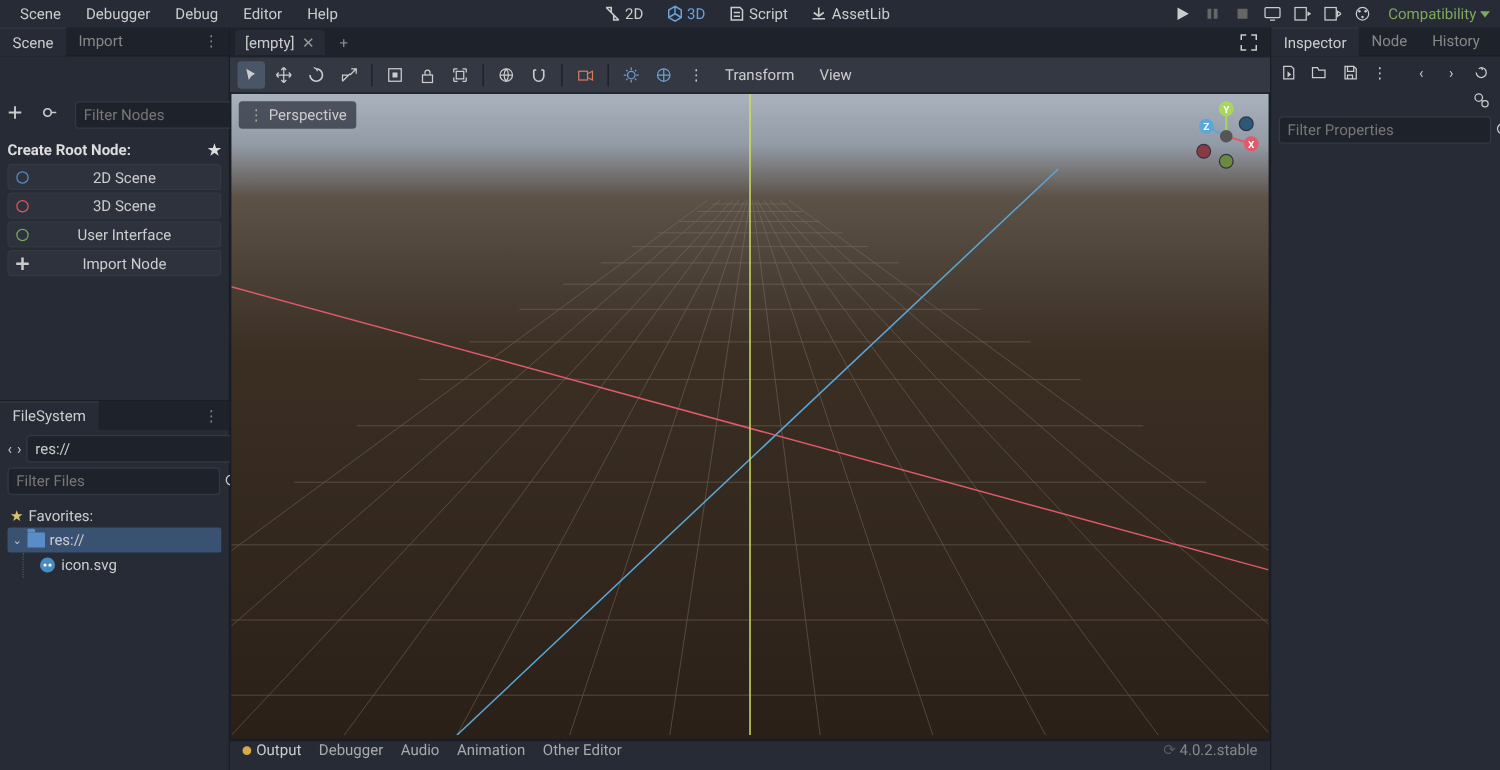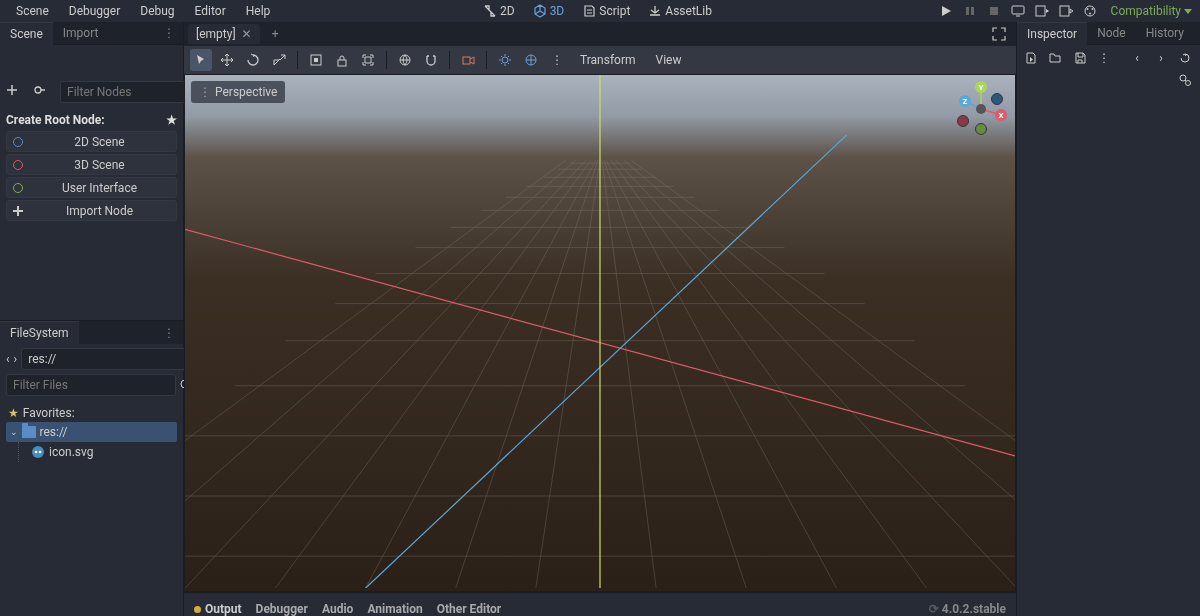--- a/index.html
+++ b/index.html
@@ -53,21 +53,21 @@
 .vp-toolbar { height:28px; background:#333842; display:flex; align-items:center; padding:0 6px; gap:4px; }
 .vp-sep { width:1px; height:18px; background:#1a1d24; margin:0 3px; }
 .vp-btn { width:22px; height:22px; display:flex; align-items:center; justify-content:center; cursor:pointer; color:#ccc; border-radius:3px; }
 .vp-btn.active { background:#4a5568; }
 .vp-text { padding:3px 8px; cursor:pointer;text-align:center; }
 .viewport { flex:1; position:relative; background:linear-gradient(#aab2bd 0%, #929aa5 8%, #5c5248 16%, #3b2f24 40%, #2b2018 100%); overflow:hidden; border:1px solid #1a1d24; }
 .perspective-btn { position:absolute; top:6px; left:6px; background:rgba(60,65,78,0.85); padding:4px 8px; border-radius:3px; cursor:pointer; display:flex; align-items:center; gap:4px; }
 .gizmo { position:absolute; top:6px; right:6px; width:56px; height:56px; }
 .gizmo-center { position:absolute; left:23px; top:23px; width:10px; height:10px; background:#555; border-radius:50%; }
 .gizmo-ball { position:absolute; width:12px; height:12px; border-radius:50%; display:flex; align-items:center; justify-content:center; font-size:8px; color:#fff; font-weight:bold; }
-.bottom-bar { height:24px; display:flex; align-items:flex-end; gap:14px; padding:0 10px; background:#262b35; border-top:1px solid #1a1d24;font-weight:bold; }
+.bottom-bar { height:24px; display:flex; align-items:flex-start; gap:14px; padding:0 10px; background:#262b35; border-top:1px solid #1a1d24; }
 .bottom-tab { cursor:pointer; color:#aaa; display:flex; align-items:center; gap:4px; }
 .bottom-tab.active { color:#ccc; }
 .status-dot { width:7px; height:7px; border-radius:50%; background:#d8a944; }
 .version { margin-left:auto; color:#888; }
 .insp-toolbar { height:26px; display:flex; align-items:center; gap:8px; padding:0 6px; }
 .insp-nav { display:flex; gap:6px; align-items:center; }
 .insp-search-row { padding:4px 6px; display:flex; align-items:center; gap:4px; }
 svg { display:block; }
 .chev-down { width:0; height:0; border-left:4px solid transparent; border-right:4px solid transparent; border-top:5px solid currentColor; display:inline-block; }
 .grid-canvas { position:absolute; inset:0; pointer-events:none; }
@@ -462,14 +462,24 @@
     </div>
     <div style="padding:0 6px;display:flex;justify-content:flex-end">
         <div class="icon-btn">
           <svg width="14" height="14">
             <circle cx="5" cy="5" r="3" stroke="#ccc" fill="none"></circle>
             <circle cx="10" cy="10" r="2.5" stroke="#ccc" fill="none"></circle>
             <path d="M7 7l1 1" stroke="#ccc"></path>
           </svg>
         </div>
       </div>
+    <div class="insp-search-row">
+      <input class="filter-input" placeholder="Filter Properties" style="">
+      <div class="icon-btn">
+          <svg width="12" height="12">
+            <circle cx="5" cy="5" r="4" stroke="#ccc" fill="none"></circle>
+            <path d="M8 8l3 3" stroke="#ccc"></path>
+          </svg>
+        </div>
+
+    </div>
   </div>
 </div>
 
 </body></html>

